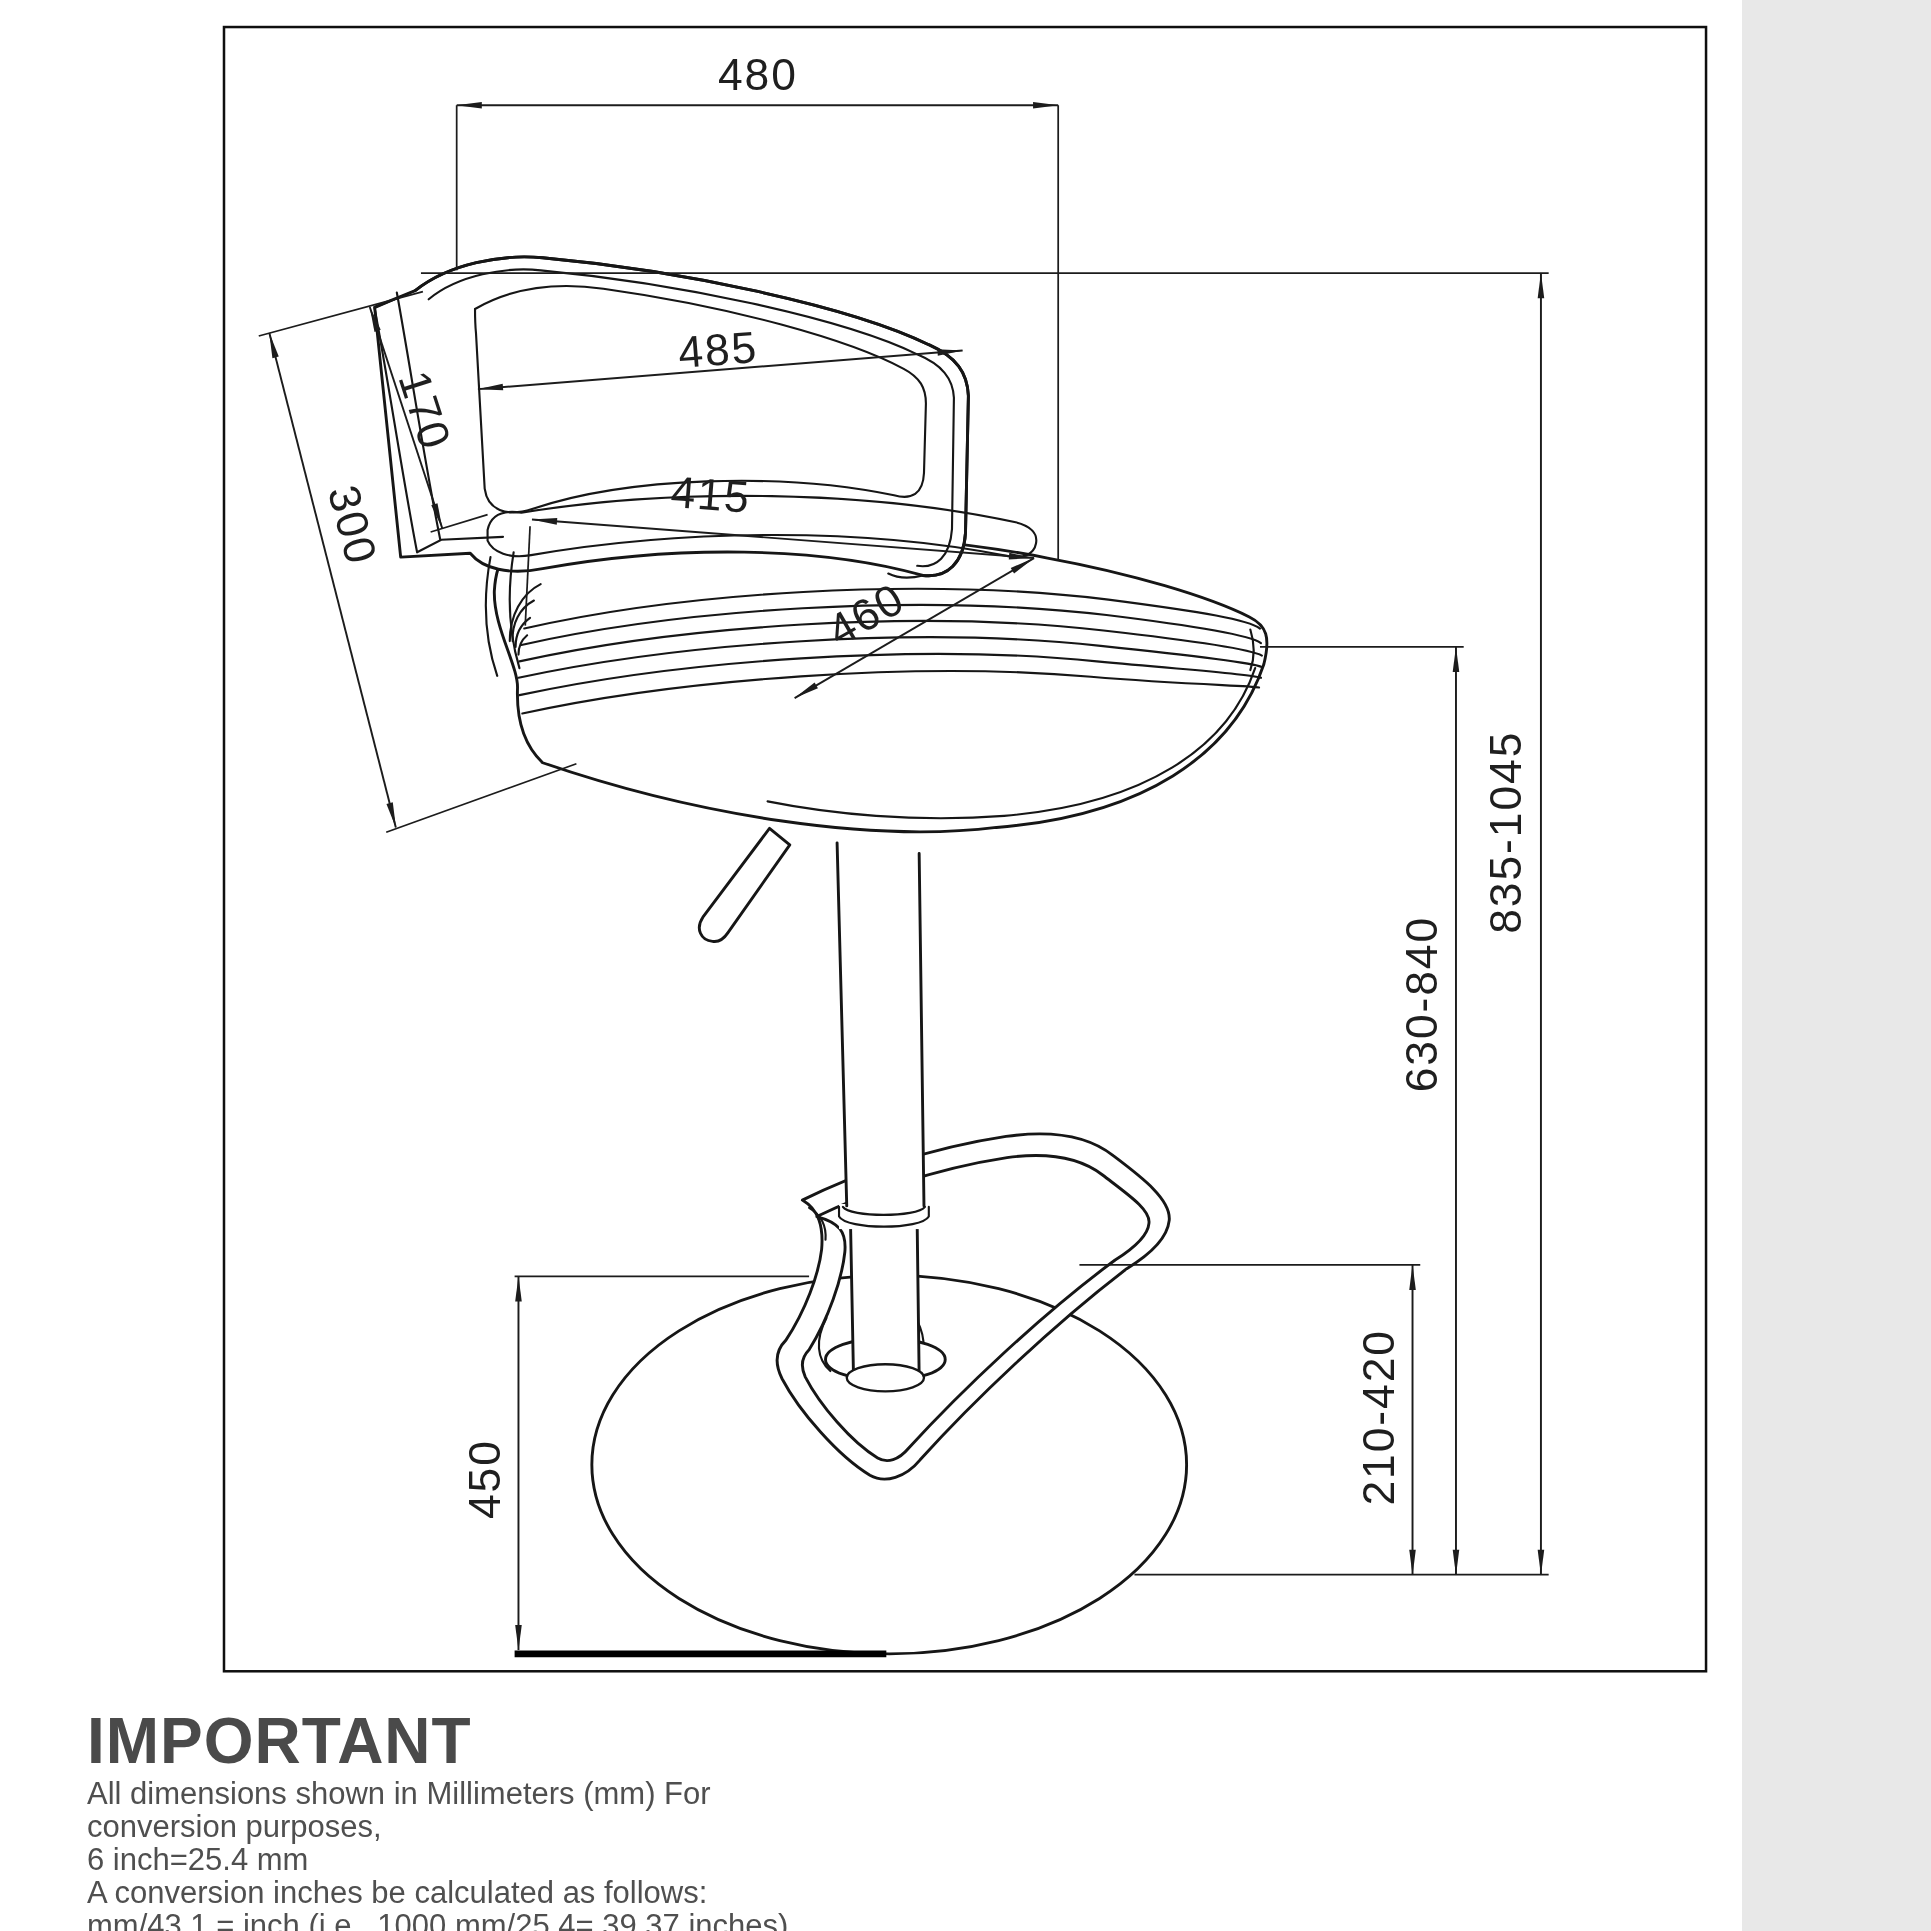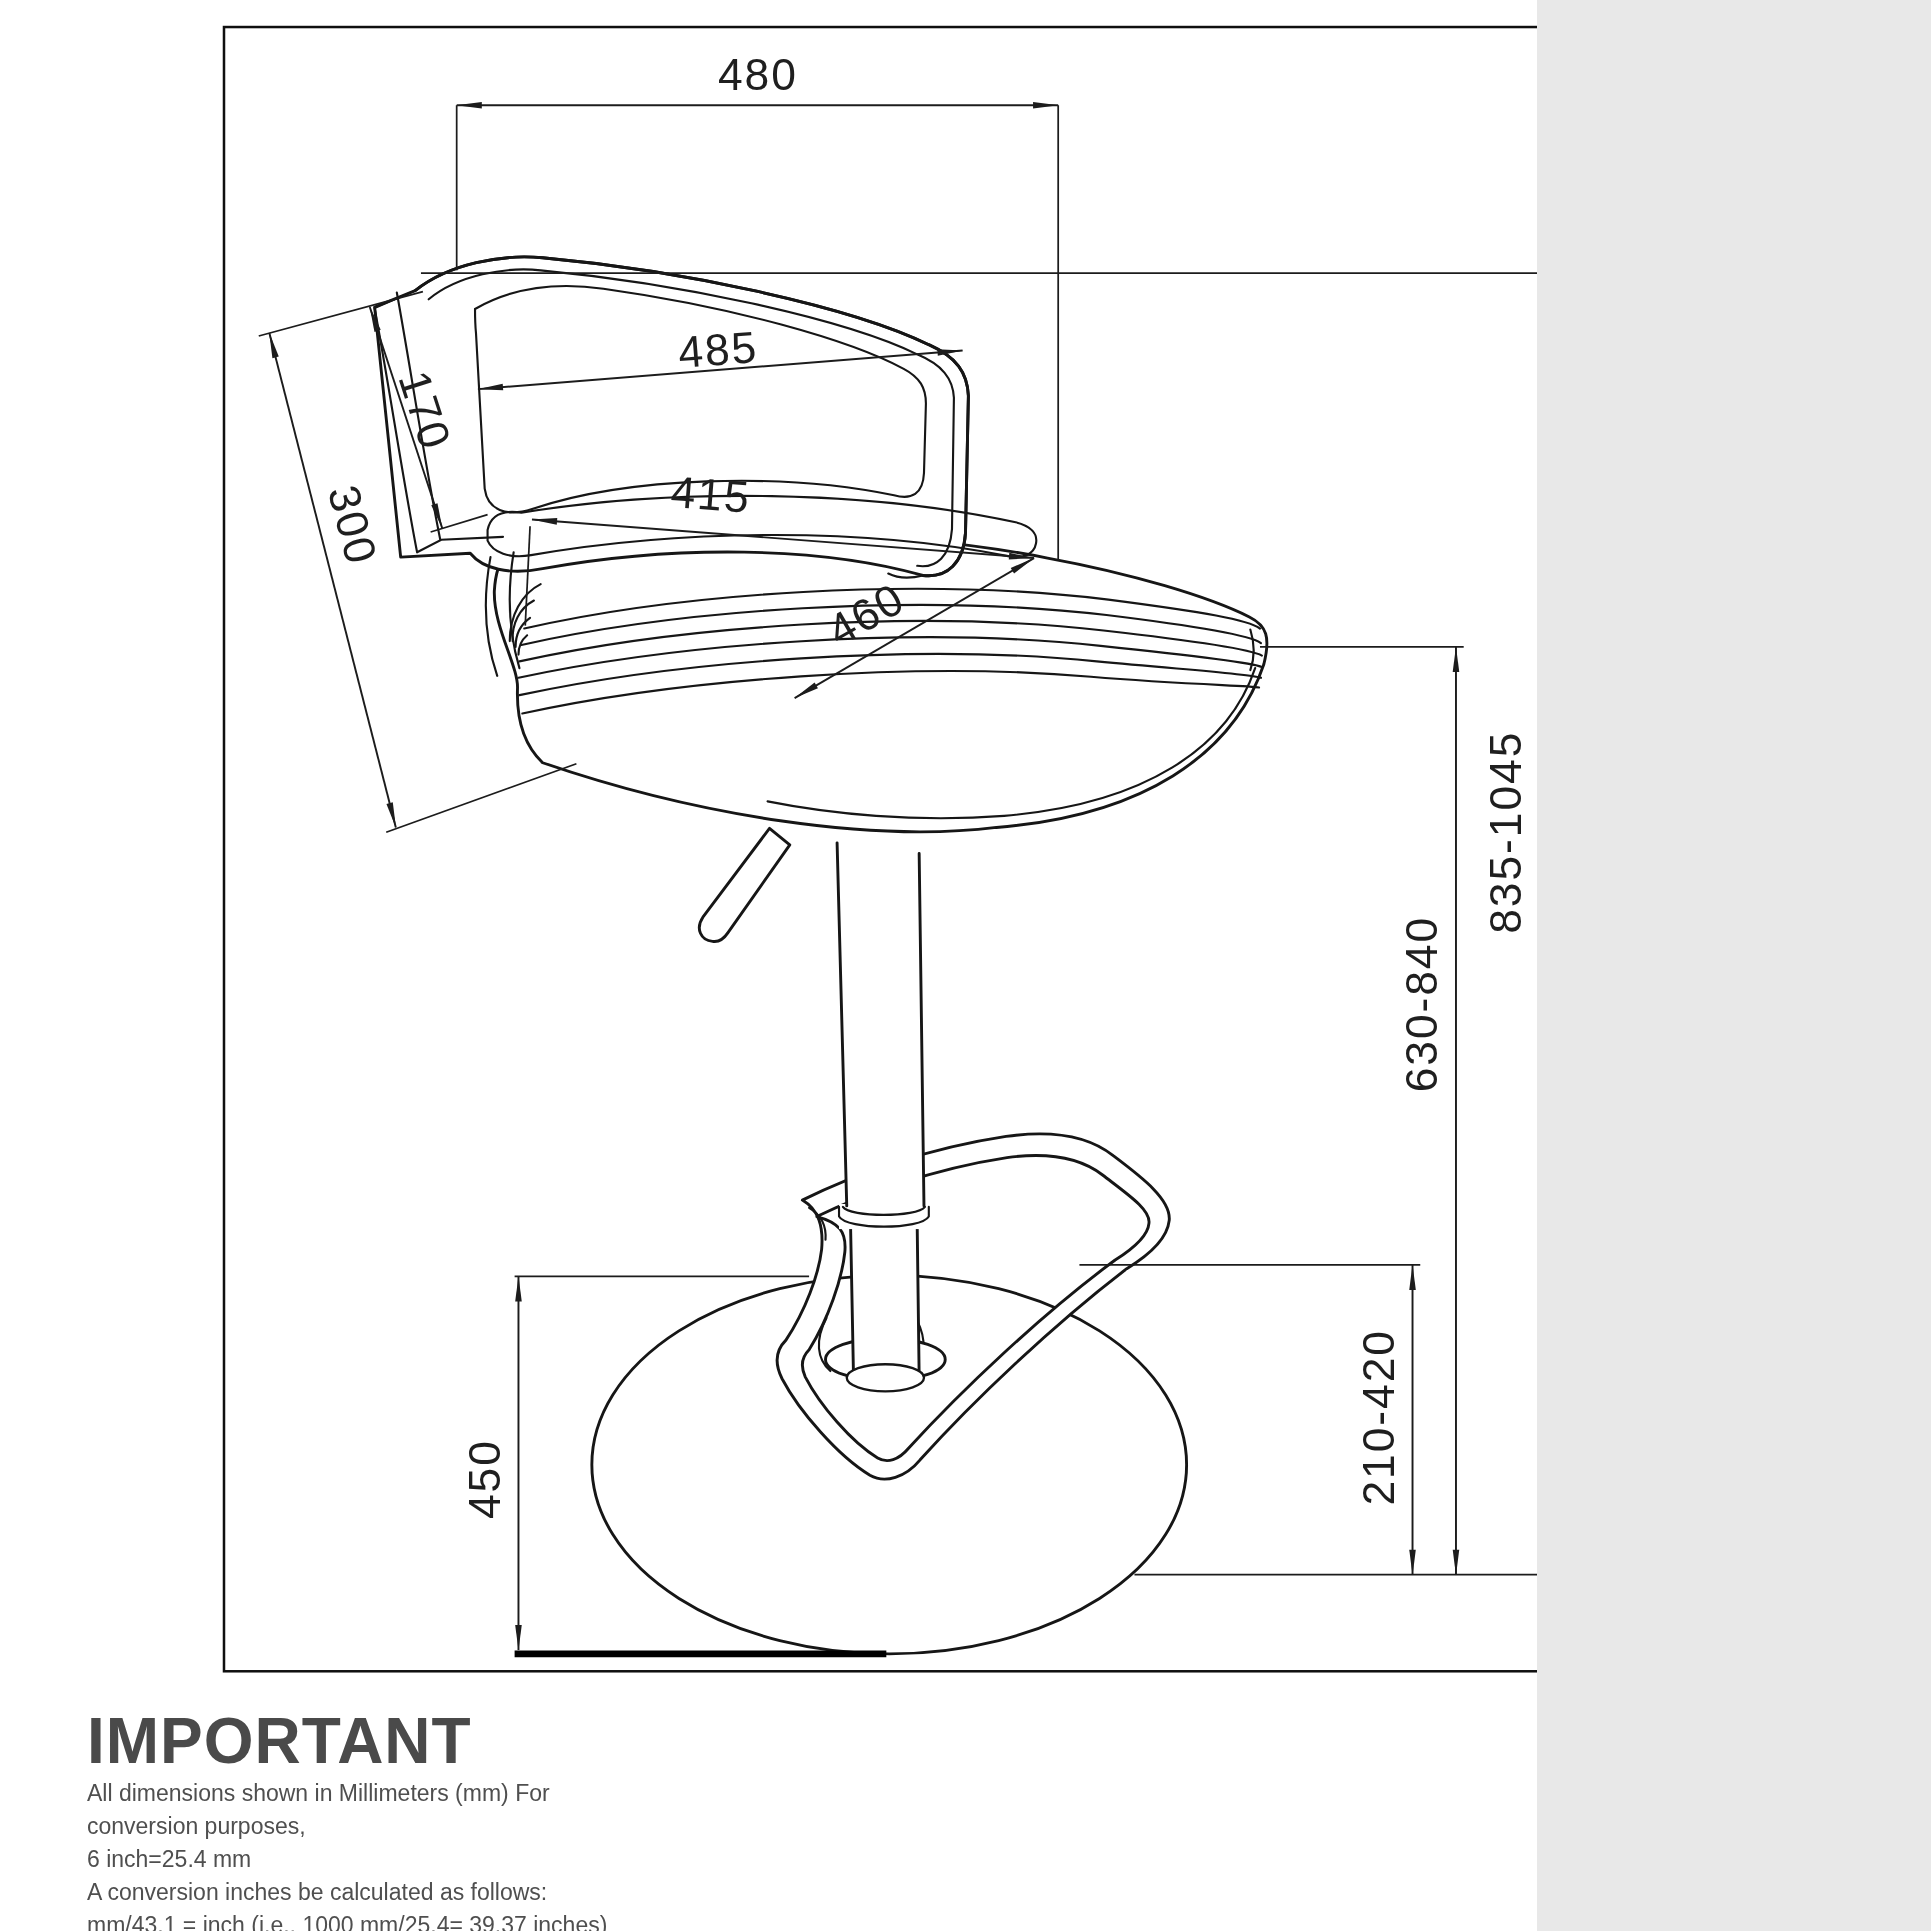--- a/index.html
+++ b/index.html
@@ -1,33 +1,33 @@
 <!DOCTYPE html>
 <html><head>
 <meta charset="utf-8">
 <style>
   html,body{margin:0;padding:0;background:#e8e8e8;}
   .canvas{
-    position:relative;width:1537px;height:1931px;background:#ffffff;
+    position:relative;width:1742px;height:1931px;background:#ffffff;
     overflow:hidden;font-family:"Liberation Sans",sans-serif;
   }
   svg{position:absolute;left:0;top:0;}
   .ln{stroke:#161616;stroke-width:3;fill:none;stroke-linecap:round;stroke-linejoin:round;}
   .ln-thin{stroke:#161616;stroke-width:2.2;fill:none;stroke-linecap:round;}
   .fillw{fill:#ffffff;stroke:#161616;stroke-width:3;stroke-linejoin:round;}
   .dim{stroke:#1c1c1c;stroke-width:2;fill:none;}
   .ext{stroke:#1c1c1c;stroke-width:1.8;fill:none;}
   .dimtxt{font-family:"Liberation Sans",sans-serif;font-size:46px;letter-spacing:2px;
           fill:#1f1f1f;text-anchor:middle;}
   .frame{fill:none;stroke:#0f0f0f;stroke-width:2.6;}
   .ground{stroke:#000;stroke-width:7;fill:none;}
   .notes{position:absolute;left:87px;top:1709px;width:946px;color:#4d4d4d;}
   .notes h1{margin:0 0 3.9px 0;font-size:64px;line-height:1.0;font-weight:bold;
             letter-spacing:1px;color:#4a4a4a;}
-  .notes p{margin:0;font-size:23px;line-height:33px;color:#4f4f4f;}
+  .notes p{margin:0;font-size:31px;line-height:33px;color:#4f4f4f;}
 </style>
 </head>
 <body>
 
 <div class="canvas">
   <svg width="1931" height="1931" viewBox="0 0 2000 2000">
     <defs>
       <marker id="arr" markerUnits="userSpaceOnUse" markerWidth="32" markerHeight="12" refX="28" refY="5" orient="auto-start-reverse">
         <path d="M28.5,5 L2,1.6 L2,8.4 Z" fill="#1c1c1c"></path>
       </marker>

